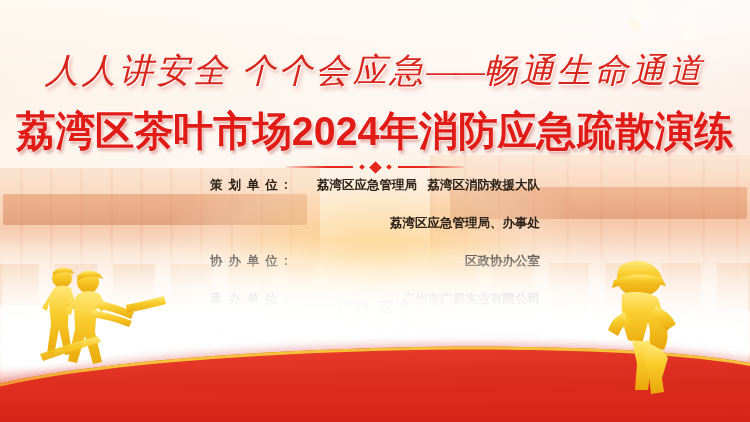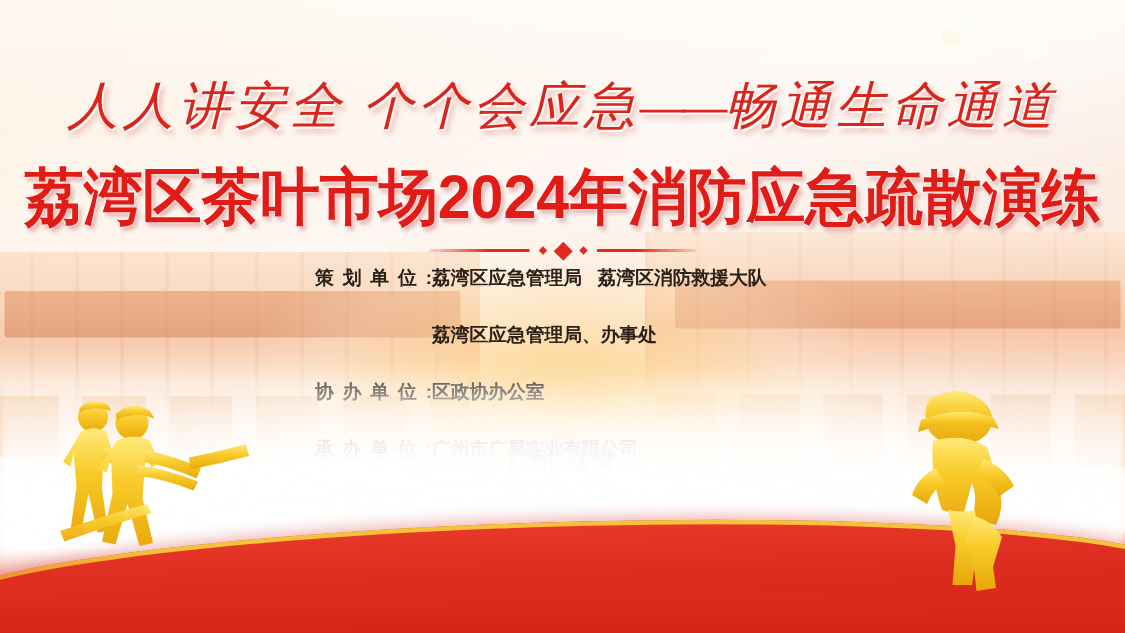--- a/index.html
+++ b/index.html
@@ -202,21 +202,21 @@
   
   .credits {
     position: absolute; left: 0; top: 176px; width: 100%;
     display: flex; flex-direction: column; align-items: center;
     font-size: 12.5px; font-weight: 700; color: #2b2118;
     line-height: 19px;
   }
   .credit-row { display: flex; width: 330px; }
   .credit-row .label { width: 78px; flex: 0 0 78px; text-align: justify; }
   .credit-row .label::after { content: ""; display: inline-block; width: 100%; }
-  .credit-row .value { flex: 1 1 auto; white-space: pre; }
+  .credit-row .value { flex: 1 1 auto; white-space: pre; text-align: right; }
   .credit-row.cont .label { visibility: hidden; }
 
   
   .place-date {
     position: absolute; left: 0; top: 298px; width: 100%;
     text-align: center; color: #2b2118;
   }
   .place-date .place { font-size: 14.5px; font-weight: 700; letter-spacing: 2px; }
   .place-date .date { font-size: 15px; font-weight: 400; letter-spacing: 1px; margin-top: 4px; }
 </style>

